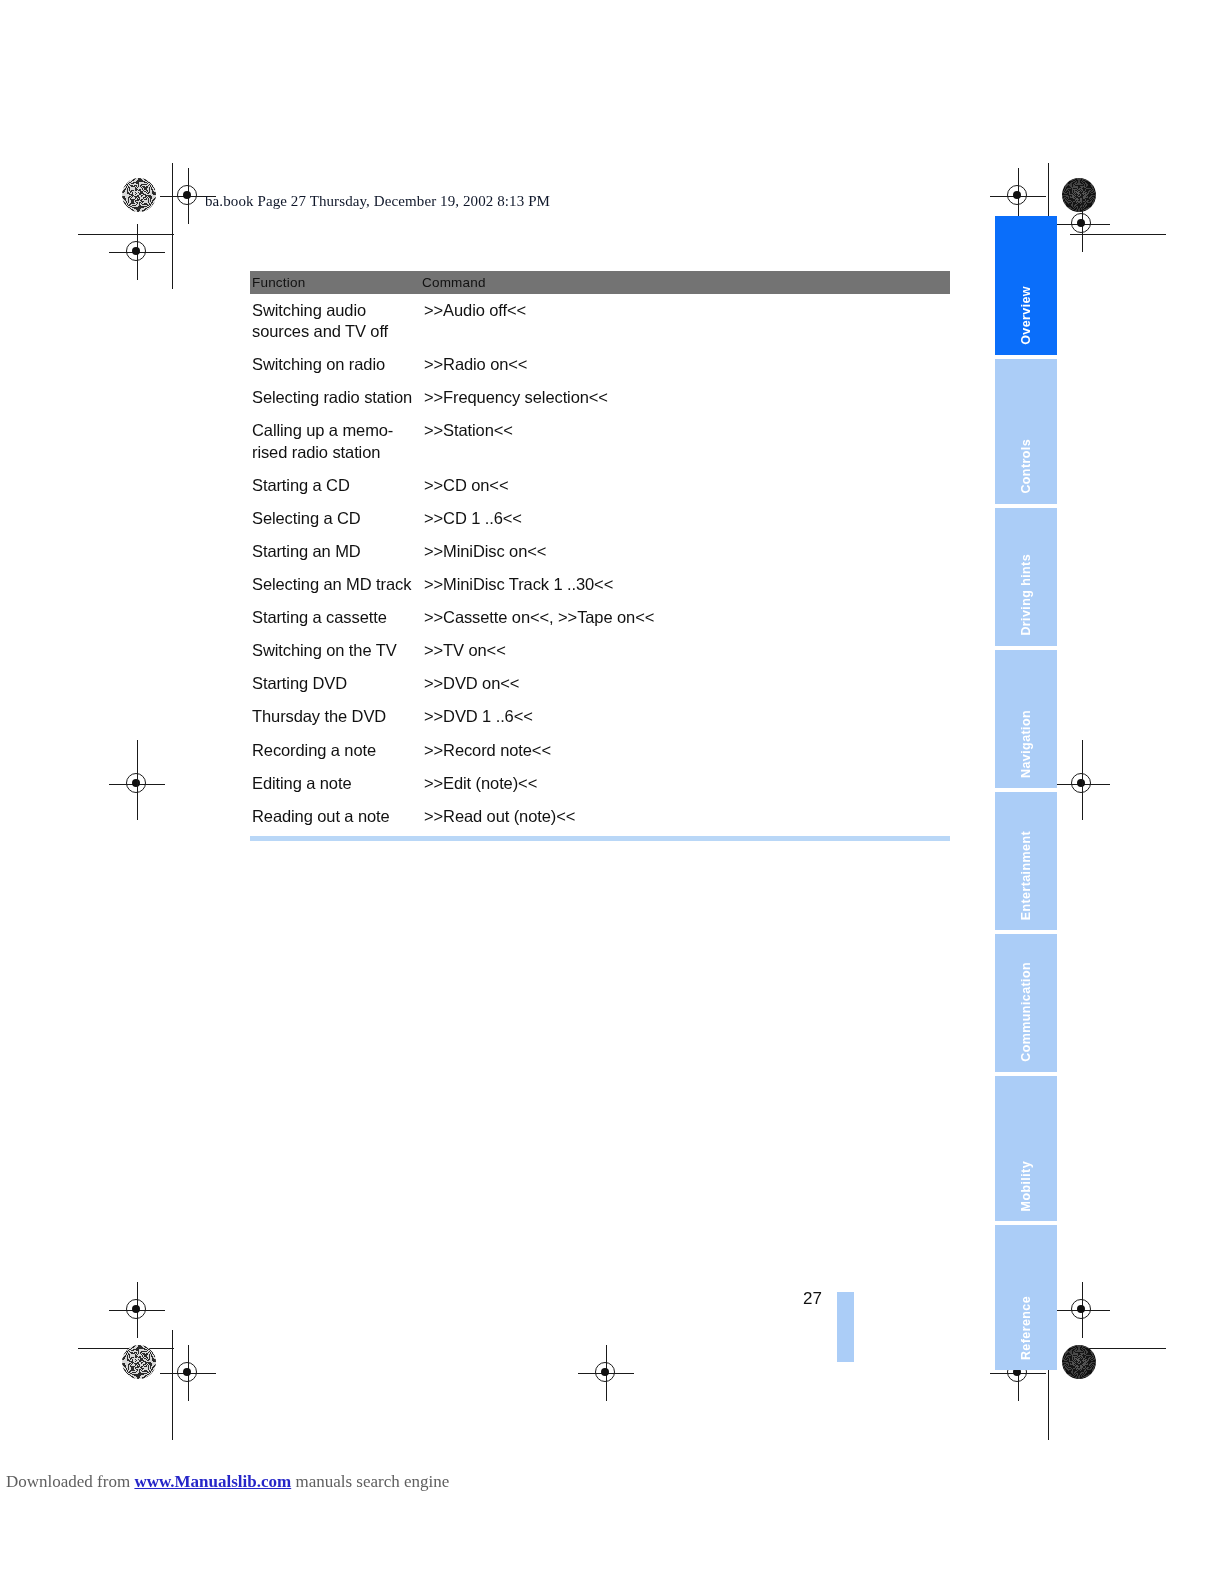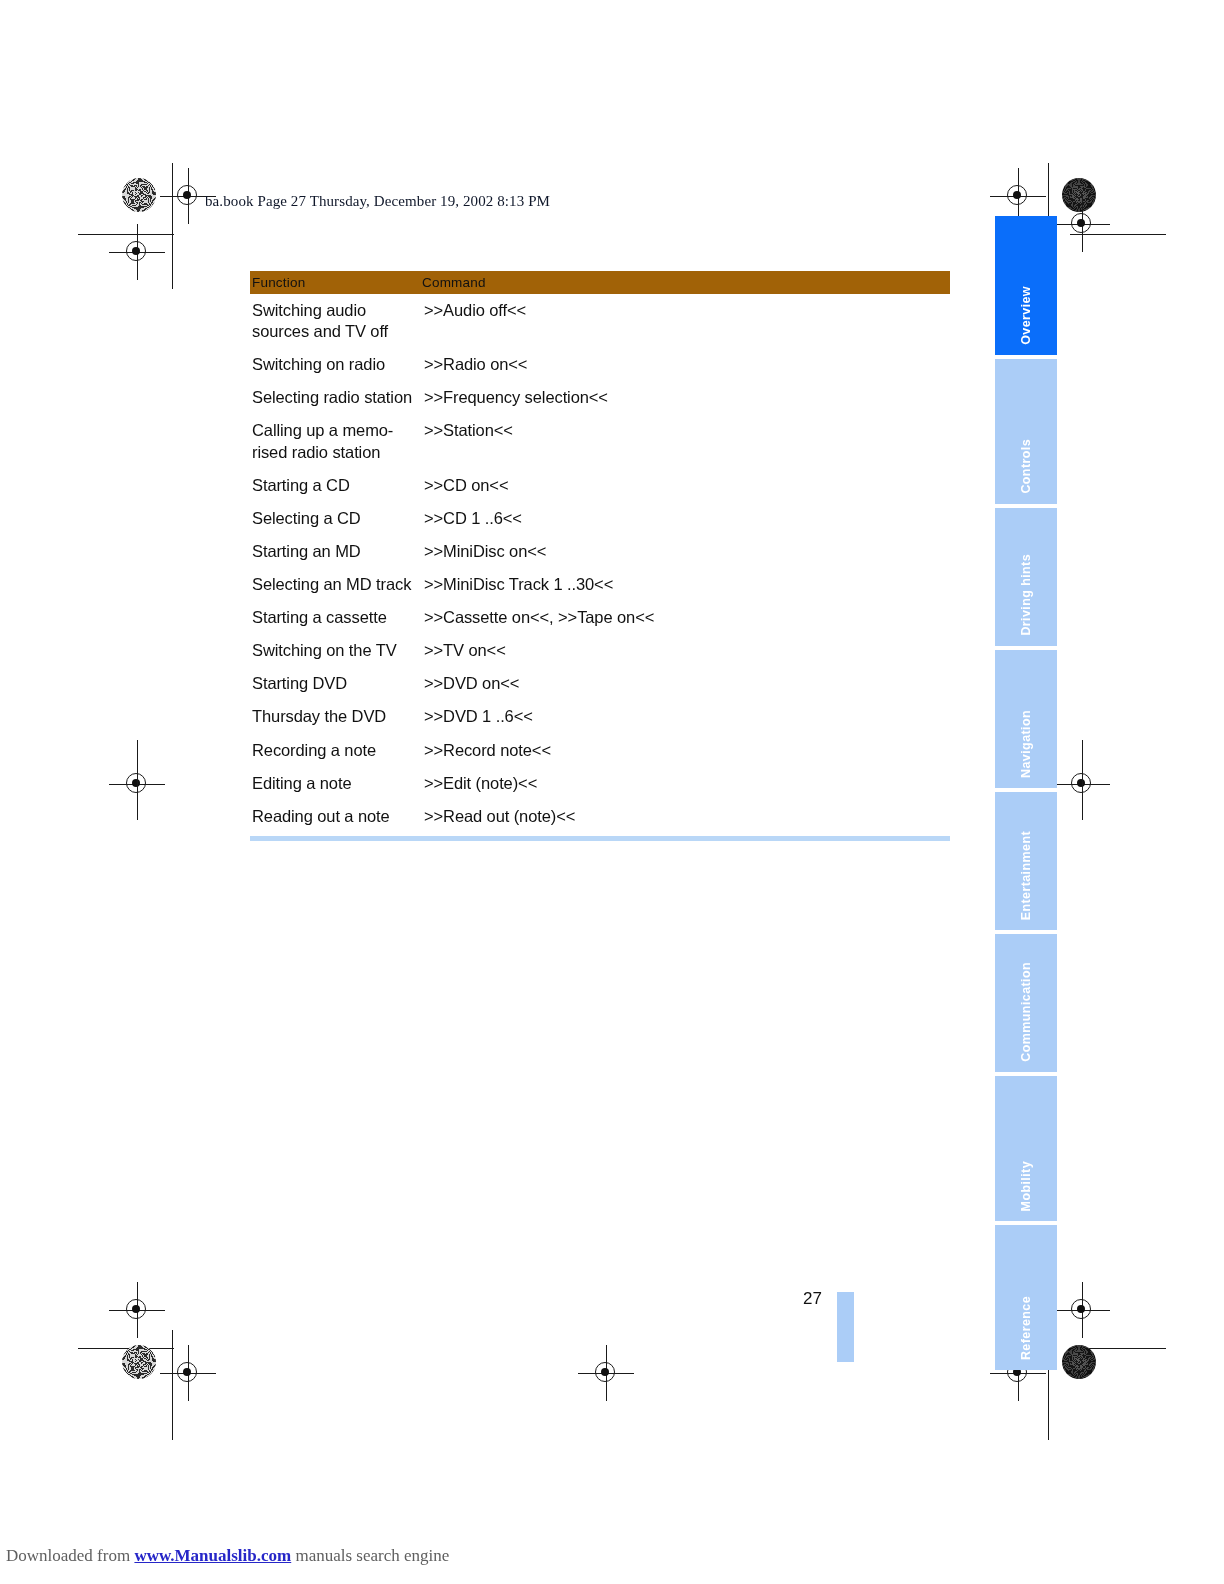--- a/index.html
+++ b/index.html
@@ -89,21 +89,21 @@
     left: 250px;
     top: 271px;
     width: 700px;
   }
   .tbl {
     border-collapse: collapse;
     width: 700px;
     table-layout: fixed;
   }
   .tbl thead th {
-    background: #a16207;
+    background: #737373;
     text-align: left;
     font-weight: normal;
     font-size: 13.5px;
     color: #111;
     padding: 4px 0 4px 2px;
     letter-spacing: 0.2px;
   }
   .tbl thead th.col-func { width: 168px; }
   .tbl tbody td {
     vertical-align: top;
@@ -179,21 +179,21 @@
     top: 1292px;
     width: 17px;
     height: 70px;
     background: #abcdf7;
   }
 
   
   .footer {
     position: absolute;
     left: 6px;
-    top: 1546px;
+    top: 1472px;
     font-family: "Liberation Serif", serif;
     font-size: 17px;
     color: #5f5f5f;
     white-space: nowrap;
   }
   .footer .link {
     color: #2626c8;
     text-decoration: underline;
     font-weight: bold;
   }

